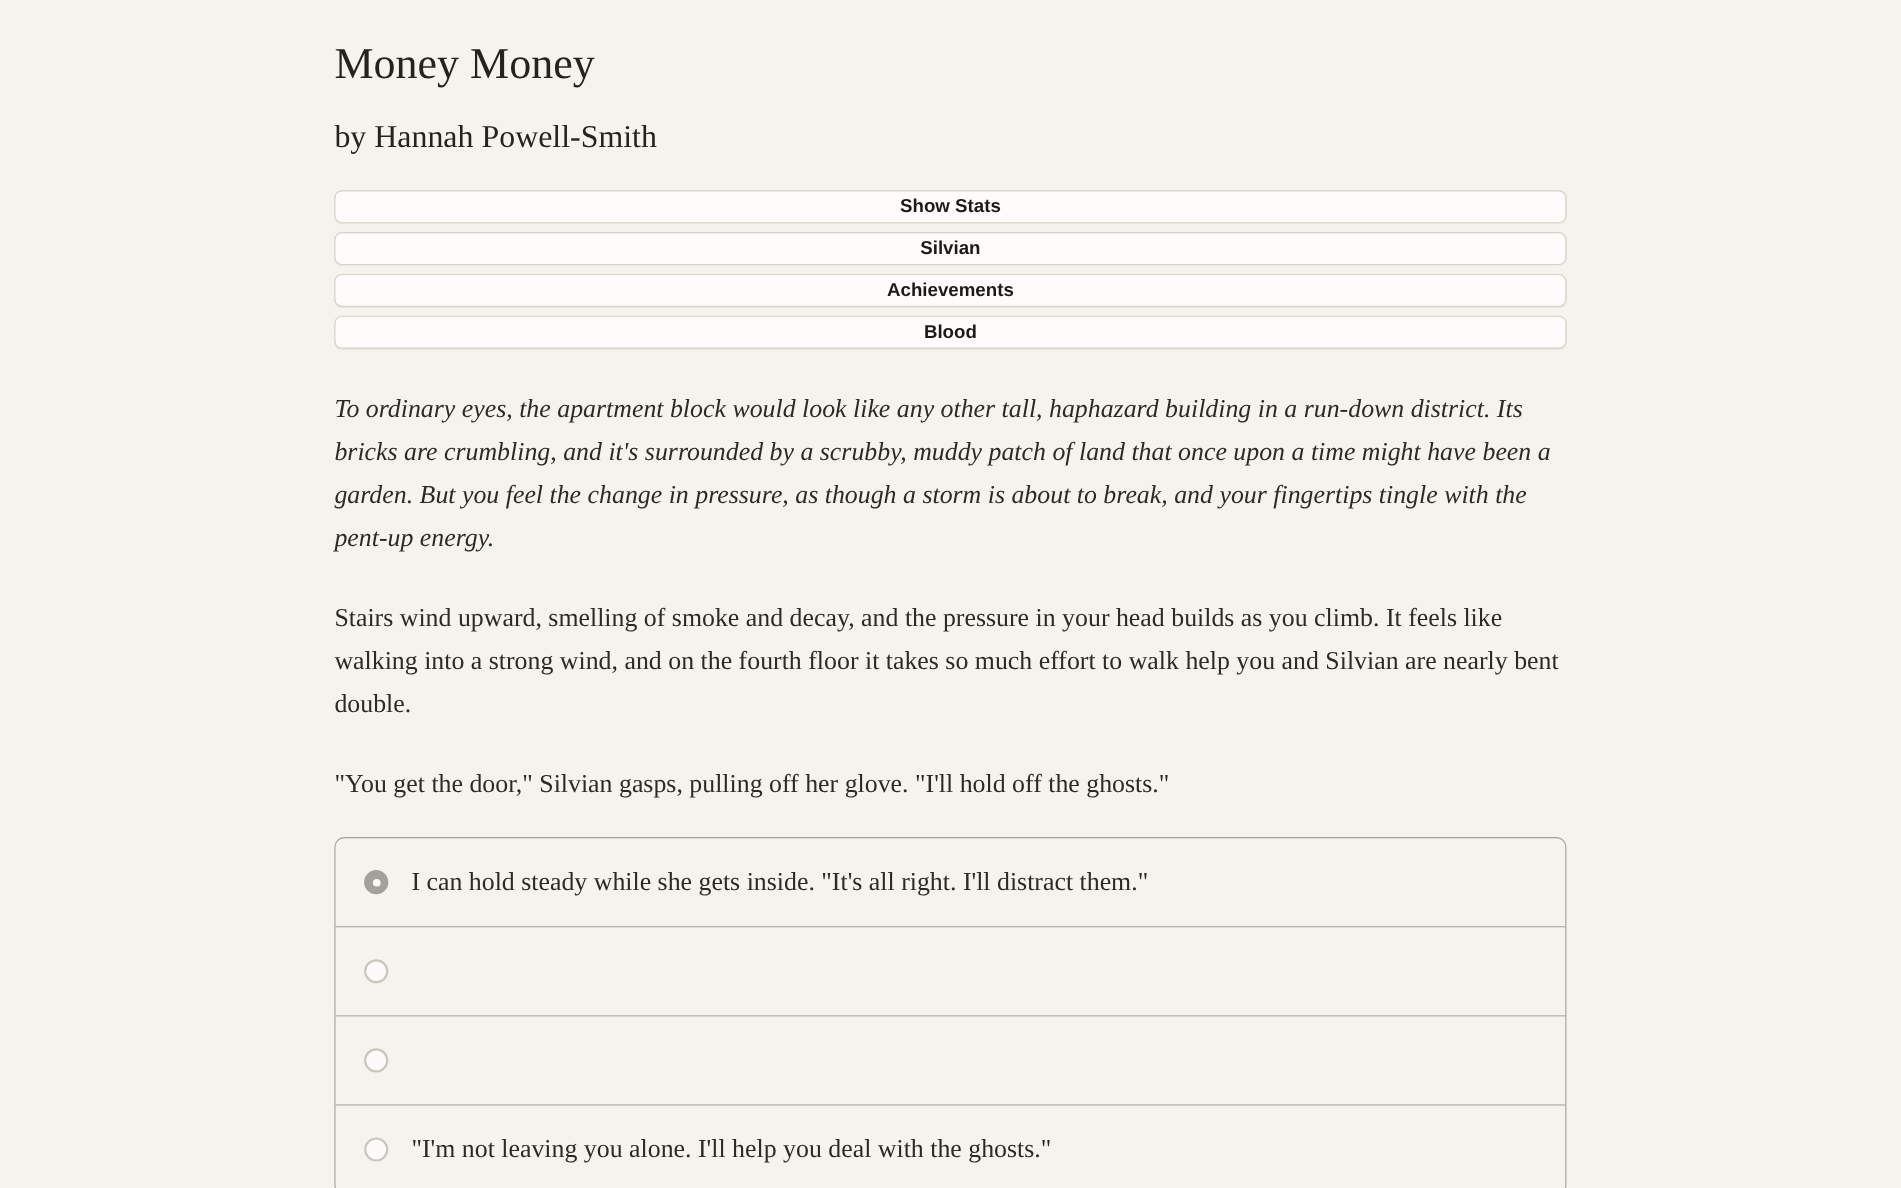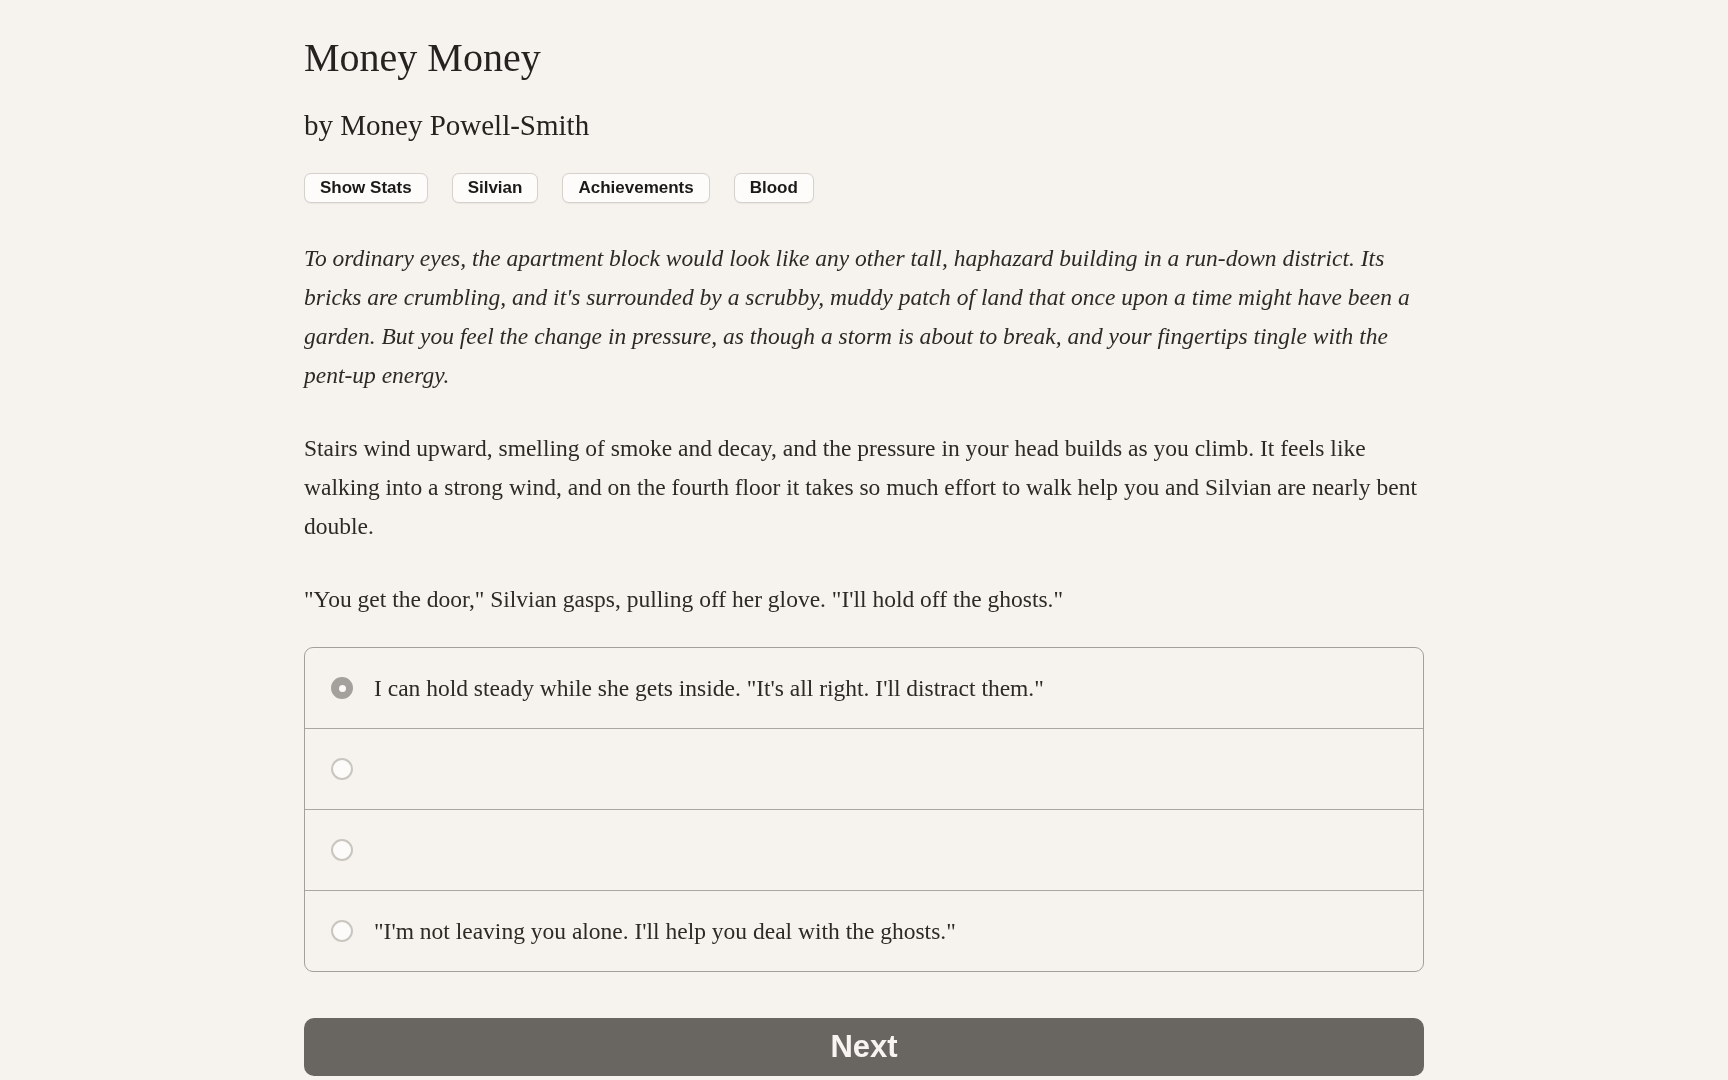--- a/index.html
+++ b/index.html
@@ -25,23 +25,24 @@
     color: #26221f;
   }
   .author {
     font-size: 29px;
     line-height: 35px;
     margin-top: 26px;
     color: #26221f;
   }
   .toolbar {
     display: flex;
-    gap: 24px;
+    gap: 8px;
     margin-top: 30px;
     font-family: "Liberation Sans", sans-serif;
+    flex-direction: column;
   }
   .toolbar button {
     font-family: "Liberation Sans", sans-serif;
     font-size: 17px;
     font-weight: 600;
     color: #1c1a18;
     background: #fdfcfa;
     border: 1px solid #d5d1cb;
     border-radius: 7px;
     padding: 4px 15px;
@@ -120,21 +121,21 @@
     cursor: pointer;
   }
 </style>
 </head>
 <body>
 
 <div class="app">
 
   <h1 class="title">Money Money</h1>
 
-  <div class="author">by Money Powell-Smith</div>
+  <div class="author">by Hannah Powell-Smith</div>
 
   <div class="toolbar">
     <button>Show Stats</button>
     <button>Silvian</button>
     <button>Achievements</button>
     <button>Blood</button>
   </div>
 
   <div class="story">
     <p class="first">To ordinary eyes, the apartment block would look like any other tall, haphazard building in a run-down district. Its bricks are crumbling, and it's surrounded by a scrubby, muddy patch of land that once upon a time might have been a garden. But you feel the change in pressure, as though a storm is about to break, and your fingertips tingle with the pent-up energy.</p>

